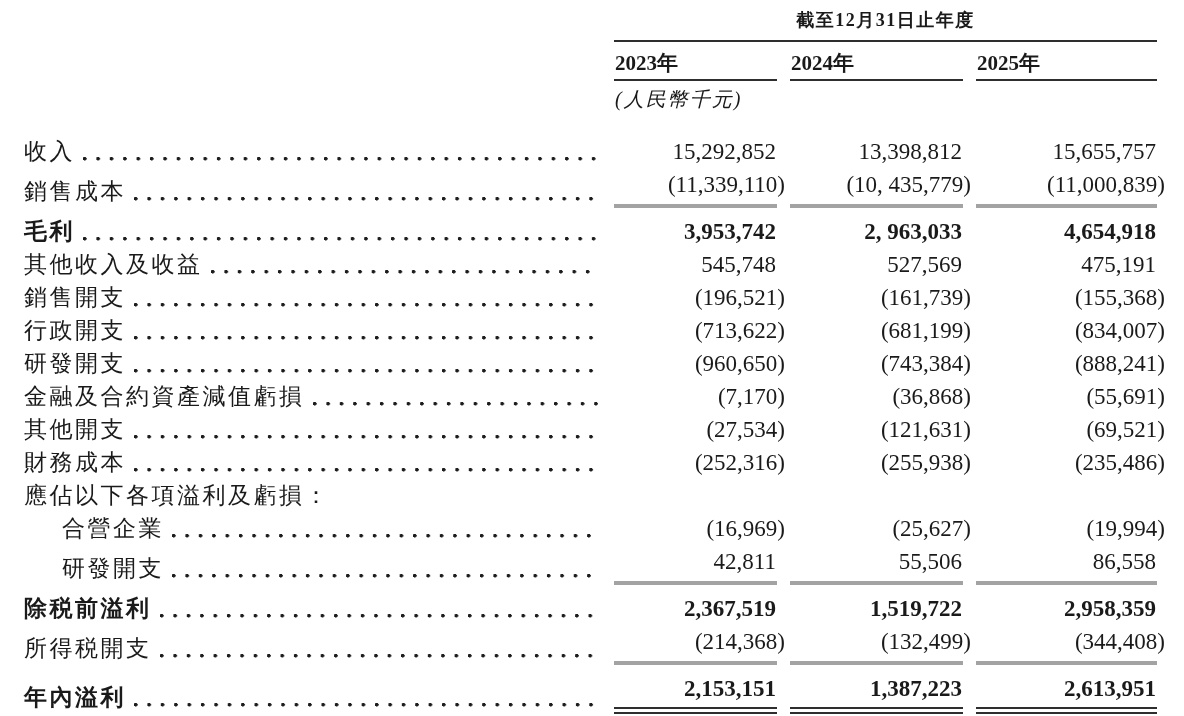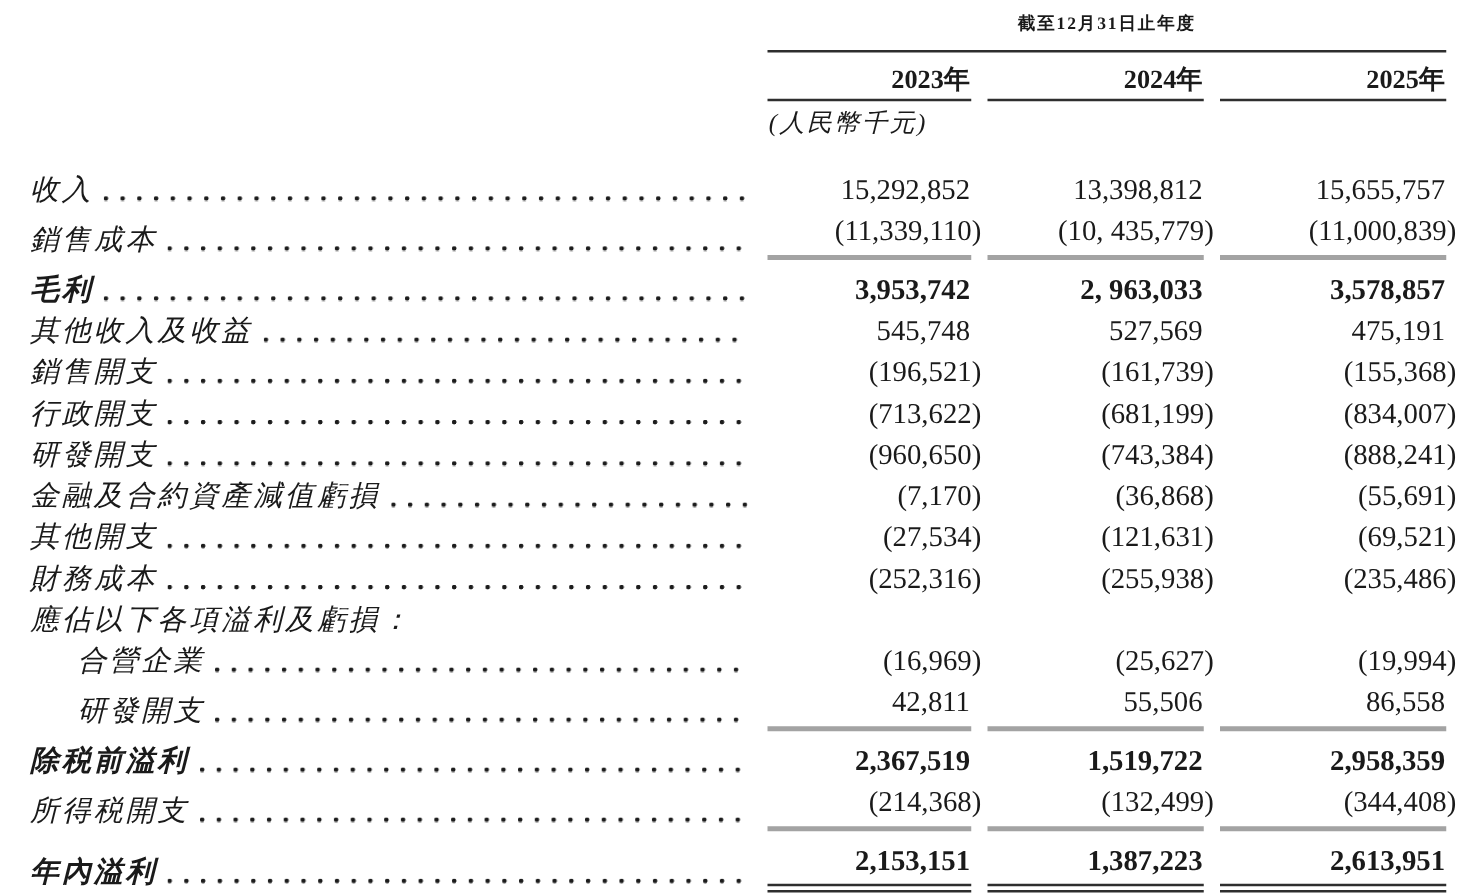--- a/index.html
+++ b/index.html
@@ -16,28 +16,28 @@
   }
   col.c-label{width:578px;}
   col.c-y1{width:163px;}
   col.c-y2{width:173px;}
   col.c-y3{width:181px;}
 
   
   td.period{
     text-align:center;
     font-weight:bold;
-    font-size:14px;
+    font-size:18px;
     letter-spacing:1.5px;
     padding-bottom:7px;
     border-bottom:2px solid #2e2e2e;
     line-height:26px;
   }
   td.year{
-    text-align:right;
+    text-align:left;
     font-weight:bold;
     font-size:21px;
     padding-top:9px;
     padding-bottom:4px;
     border-bottom:2px solid #2e2e2e;
     line-height:24px;
   }
   td.unit{
     text-align:left;
     font-style:italic;
@@ -55,21 +55,20 @@
     padding-bottom:3px;
     vertical-align:bottom;
   }
   tr.first td{padding-top:26px;}
   td.lblcell{overflow:hidden;}
   .lblwrap{display:flex;align-items:flex-end;width:100%;}
   .lbl{
     white-space:nowrap;
     letter-spacing:2.5px;
     flex:0 0 auto;
-    font-style:italic;
   }
   .dots{
     flex:1 1 auto;
     height:4px;
     margin:0 2px 4px 8px;
     background-image:radial-gradient(circle at 1.7px 1.7px,#1c1c1c 1.6px,transparent 2.1px);
     background-size:13.4px 4px;
     background-repeat:repeat-x;
     background-position:left bottom;
   }
@@ -137,21 +136,21 @@
   </tr>
   <tr class="brow bold padtop">
     <td class="lblcell">
           <div class="lblwrap">
             <span class="lbl">毛利</span>
             <span class="dots"></span>
           </div>
         </td>
     <td class="num"><span class="val">3,953,742</span></td>
     <td class="num"><span class="val">2, 963,033</span></td>
-    <td class="num"><span class="val">3,578,857</span></td>
+    <td class="num"><span class="val">4,654,918</span></td>
   </tr>
   <tr class="brow">
     <td class="lblcell">
           <div class="lblwrap">
             <span class="lbl">其他收入及收益</span>
             <span class="dots"></span>
           </div>
         </td>
     <td class="num"><span class="val">545,748</span></td>
     <td class="num"><span class="val">527,569</span></td>

